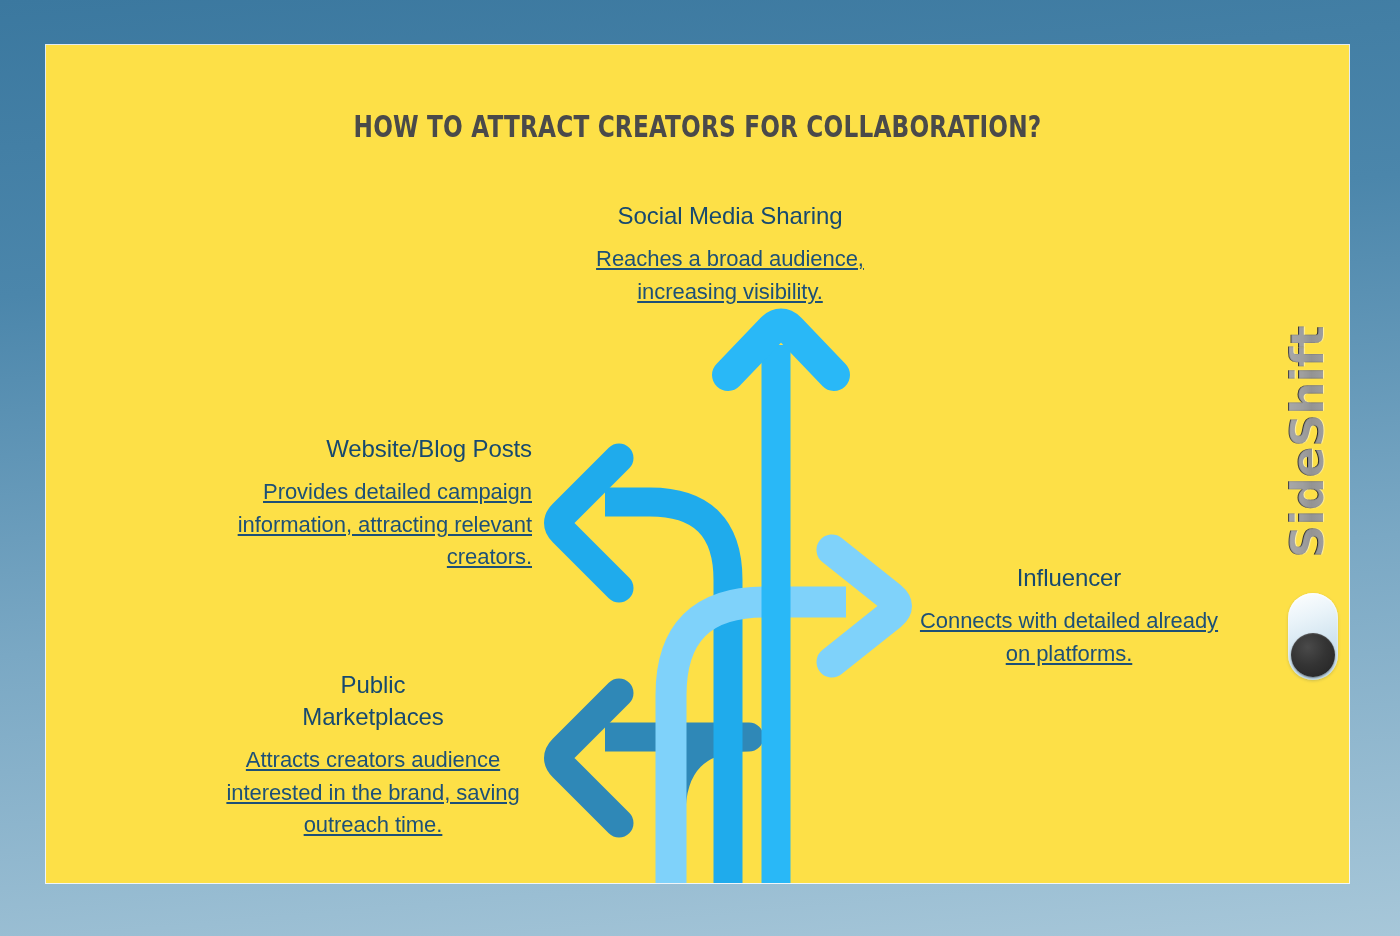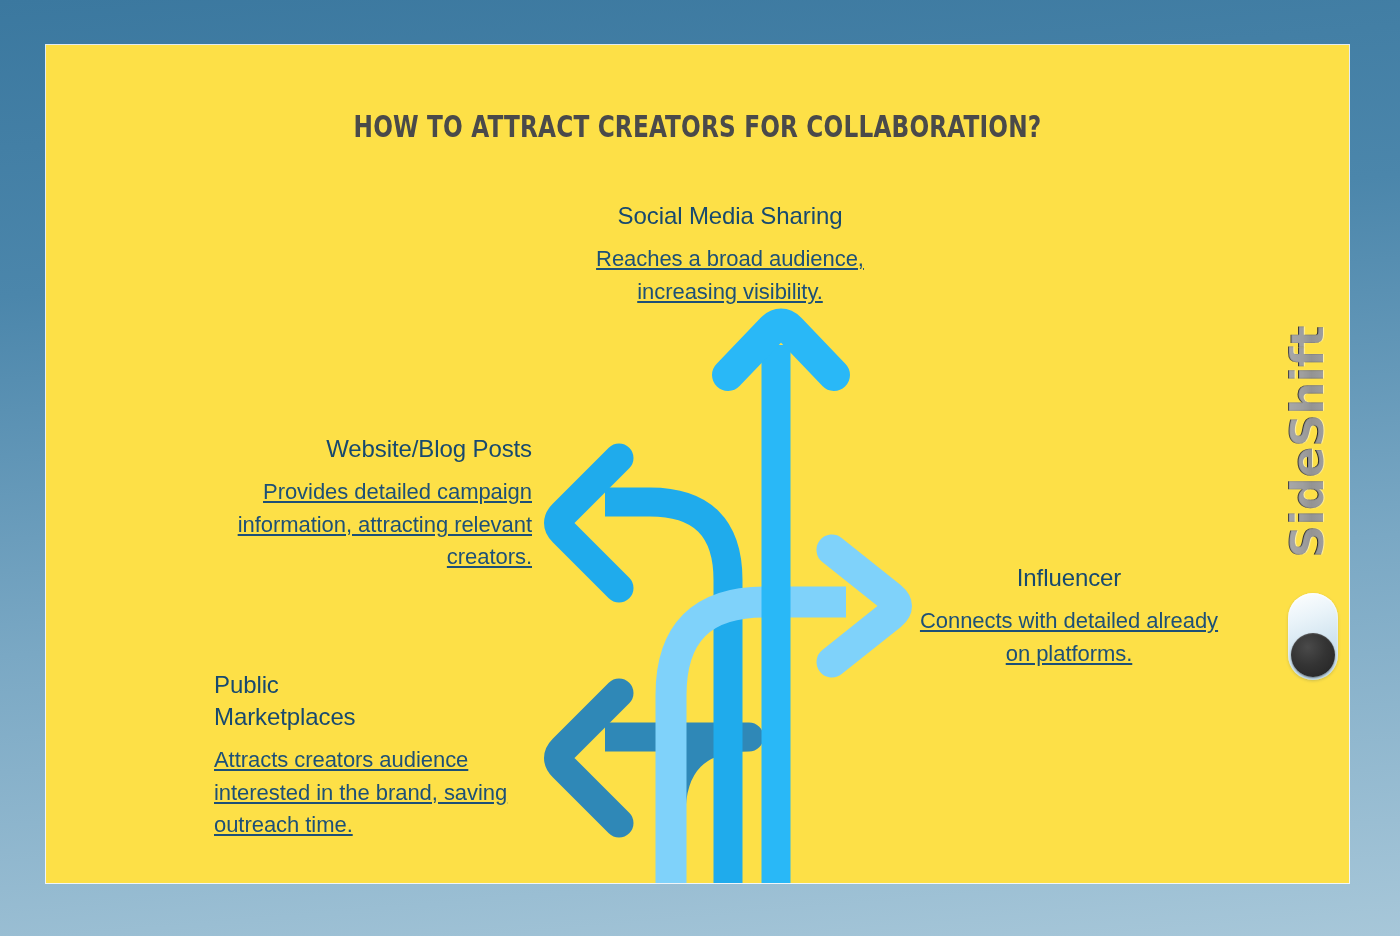--- a/index.html
+++ b/index.html
@@ -73,21 +73,21 @@
     font-weight: 400;
     line-height: 1.48;
     margin-top: 11px;
     letter-spacing: -0.05px;
     text-decoration: underline;
   }
 
   #block-social  { left: 498px; top: 155px; width: 372px; text-align: center; }
   #block-website { left: 168px; top: 388px; width: 318px; text-align: right; }
   #block-influencer { left: 873px; top: 478px; width: 300px; text-align: center; margin-top: 39px; }
-  #block-public  { left: 168px; top: 624px; width: 318px; text-align: left; }
+  #block-public  { left: 168px; top: 624px; width: 318px; text-align: center; }
 
   
   #brand {
     position: absolute;
     left: 1262px;
     top: 272px;
     width: 90px;
     height: 340px;
     pointer-events: none;
   }

